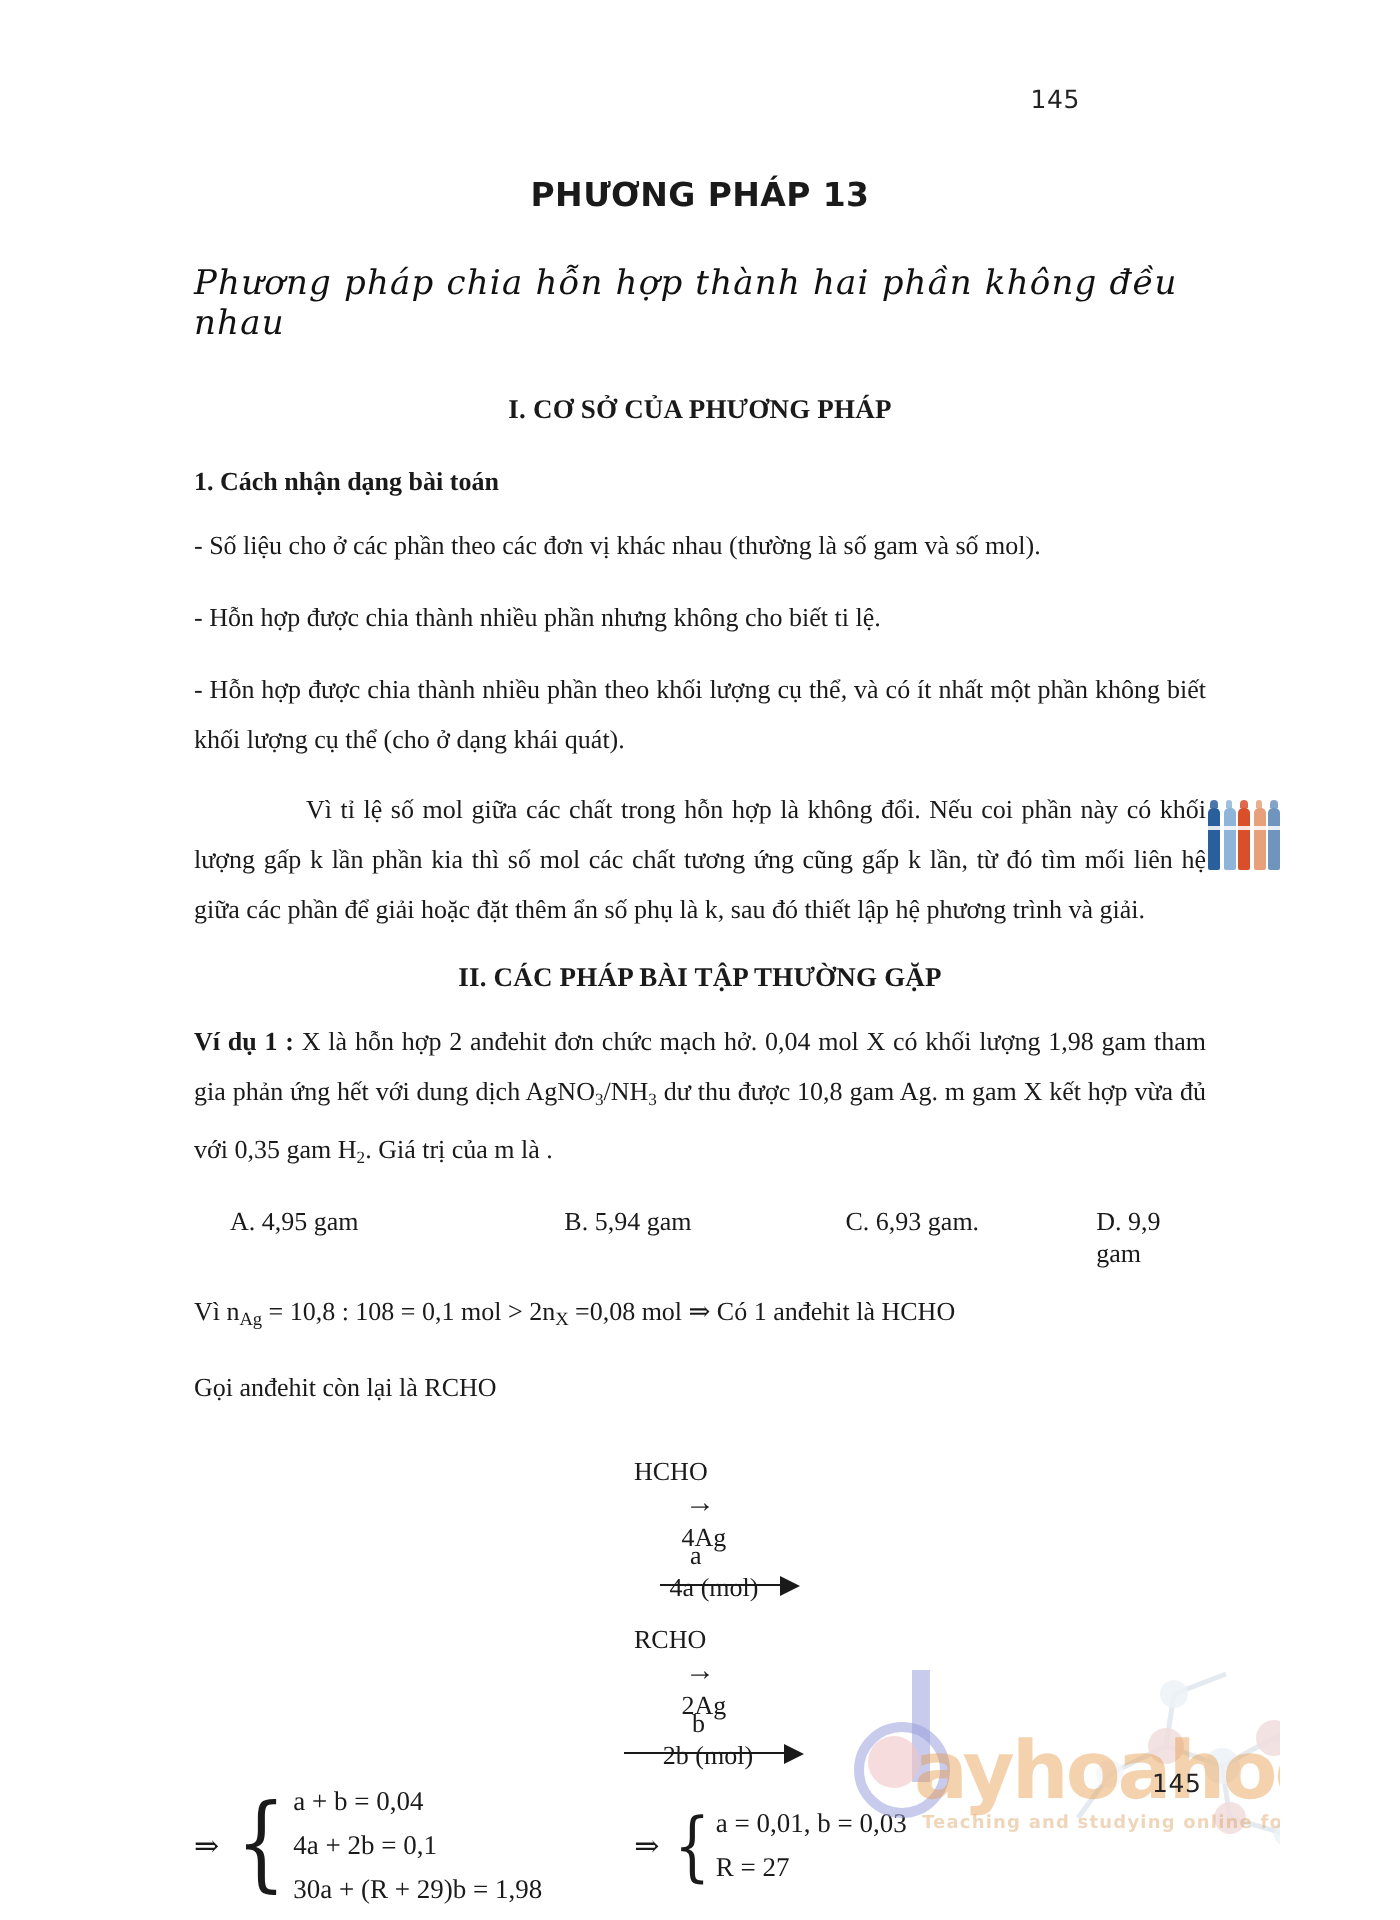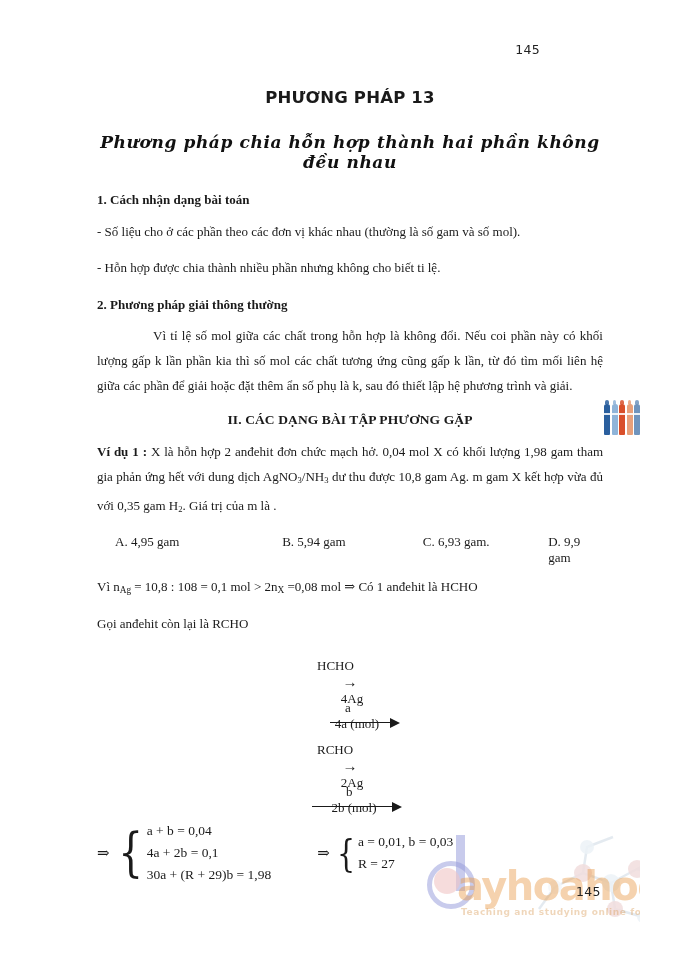--- a/index.html
+++ b/index.html
@@ -49,25 +49,25 @@
   .method-title {
     text-align: center;
     font-family: "DejaVu Sans", sans-serif;
     font-weight: bold;
     font-size: 16.5px;
     letter-spacing: 0.2px;
     margin-top: 88px;
   }
 
   .script-title {
-    text-align: center;
+    text-align: left;
     font-family: "DejaVu Serif", serif;
     font-style: italic;
     font-size: 17px;
-    font-weight: 700;
+    font-weight: 400;
     letter-spacing: 0.6px;
     margin-top: 25px;
     color: #111;
   }
 
   .section-head {
     text-align: center;
     font-weight: bold;
     font-size: 13.5px;
     letter-spacing: 0.1px;
@@ -369,31 +369,32 @@
     <div class="wm-sub">Teaching and studying online for chemistry</div>
   </div>
 
   <div class="page-num-bottom">145</div>
 
   <div class="content">
 
     <div class="method-title">PHƯƠNG PHÁP 13</div>
     <div class="script-title">Phương pháp chia hỗn hợp thành hai phần không đều nhau</div>
 
+    <div class="section-head">I. CƠ SỞ CỦA PHƯƠNG PHÁP</div>
 
     <div class="sub-head">1. Cách nhận dạng bài toán</div>
 
     <div class="para">- Số liệu cho ở các phần theo các đơn vị khác nhau (thường là số gam và số mol).</div>
     <div class="para">- Hỗn hợp được chia thành nhiều phần nhưng không cho biết ti lệ.</div>
-
-    <div class="sub-head-2">2. Phương pháp giải thông thường</div>
+    <div class="para justify">- Hỗn hợp được chia thành nhiều phần theo khối lượng cụ thể, và có ít nhất một phần không biết khối lượng cụ thể (cho ở dạng khái quát).</div>
+
 
     <div class="para indent justify">Vì tỉ lệ số mol giữa các chất trong hỗn hợp là không đổi. Nếu coi phần này có khối lượng gấp k lần phần kia thì số mol các chất tương ứng cũng gấp k lần, từ đó tìm mối liên hệ giữa các phần để giải hoặc đặt thêm ẩn số phụ là k, sau đó thiết lập hệ phương trình và giải.</div>
 
-    <div class="section-head-2">II. CÁC DẠNG BÀI TẬP PHƯƠNG GẶP</div>
+    <div class="section-head-2">II. CÁC PHÁP BÀI TẬP THƯỜNG GẶP</div>
 
     <div class="para justify"><span class="example-head">Ví dụ 1 :</span> <span>X là hỗn hợp 2 anđehit đơn chức mạch hở. 0,04 mol X có khối lượng 1,98 gam tham</span> <span>gia phản ứng hết với dung dịch AgNO</span><sub>3</sub><span>/NH</span><sub>3</sub><span> dư thu được 10,8 gam Ag. m gam X kết hợp vừa đủ</span> <span>với 0,35 gam H</span><sub>2</sub><span>. Giá trị của m là .</span></div>
 
     <div class="options-row">
       <span class="opt opt-a">A. 4,95 gam</span>
       <span class="opt opt-b">B. 5,94 gam</span>
       <span class="opt opt-c">C. 6,93 gam.</span>
       <span class="opt opt-d">D. 9,9 gam</span>
     </div>
 

